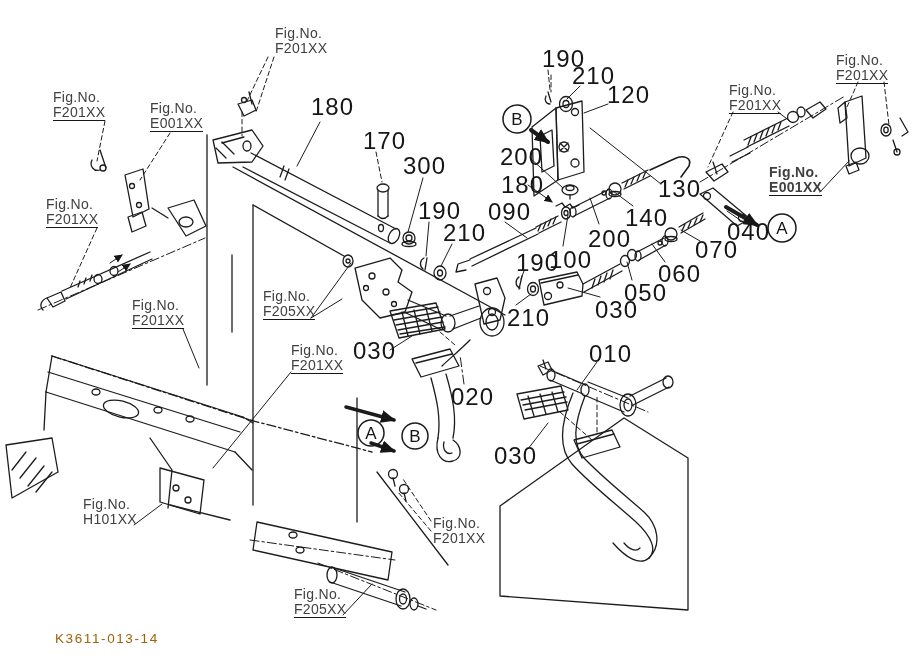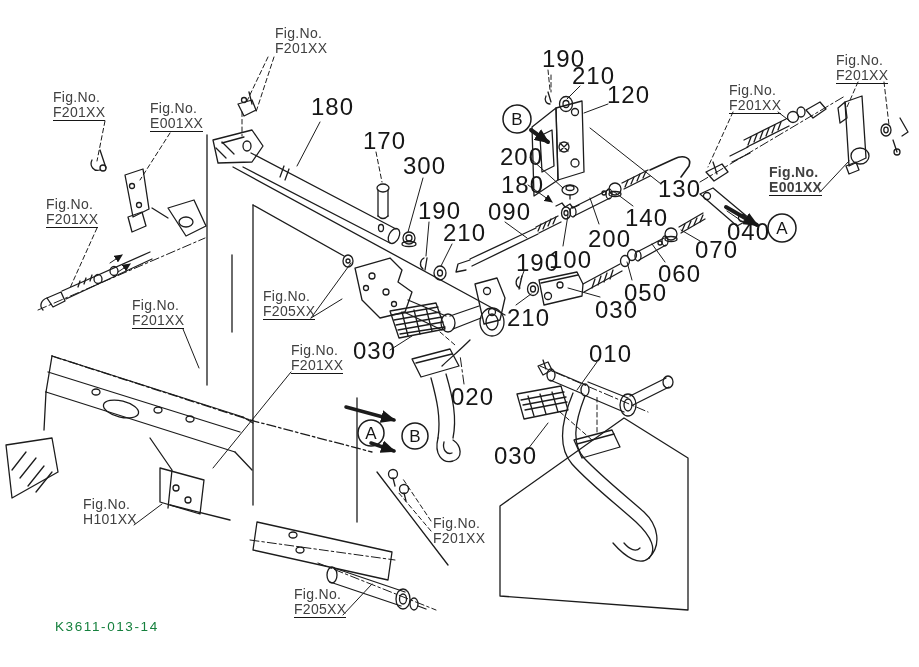--- a/index.html
+++ b/index.html
@@ -4,21 +4,21 @@
 <style>
   html,body{margin:0;padding:0;background:#fff;}
   #stage{position:relative;width:919px;height:667px;background:#fff;overflow:hidden;
          font-family:"Liberation Sans",sans-serif;color:#161616;}
   #lineart{position:absolute;left:0;top:0;}
   .plabel{position:absolute;font-size:24px;line-height:22px;letter-spacing:1px;color:#161616;white-space:nowrap;}
   .figlabel{position:absolute;font-size:14px;line-height:14.5px;letter-spacing:.3px;color:#404040;white-space:nowrap;}
   .figlabel .l{display:block;}
   .figlabel.u{border-bottom:1.6px solid #161616;padding-bottom:1px;}
   .figlabel.b{font-weight:bold;}
-  .dwgno{position:absolute;font-size:13.5px;letter-spacing:1.6px;color:#15803d;}
+  .dwgno{position:absolute;font-size:13.5px;letter-spacing:1.6px;color:#a16207;margin-top:12px;}
   svg text{font-family:"Liberation Sans",sans-serif;font-size:17px;fill:#161616;}
 </style>
 </head>
 <body>
 
 <div id="stage">
 
 <svg id="lineart" width="919" height="667" viewBox="0 0 919 667">
   <defs>
     <marker id="ahB" markerUnits="userSpaceOnUse" markerWidth="16" markerHeight="13" refX="13" refY="6.5" orient="auto">

